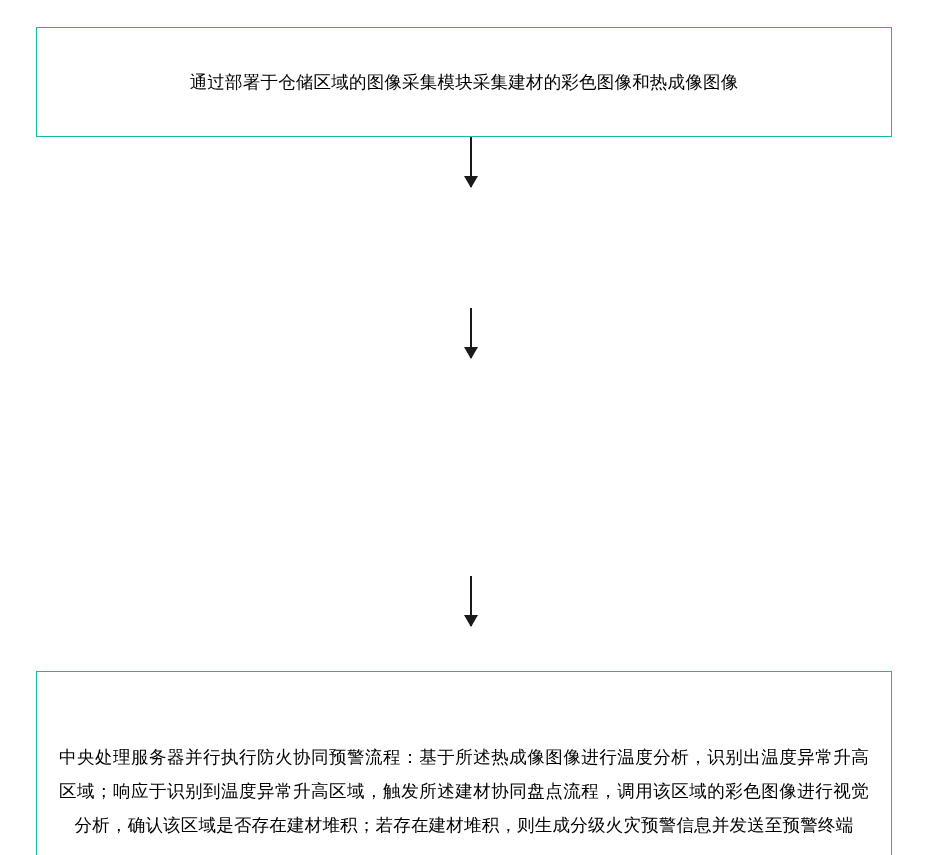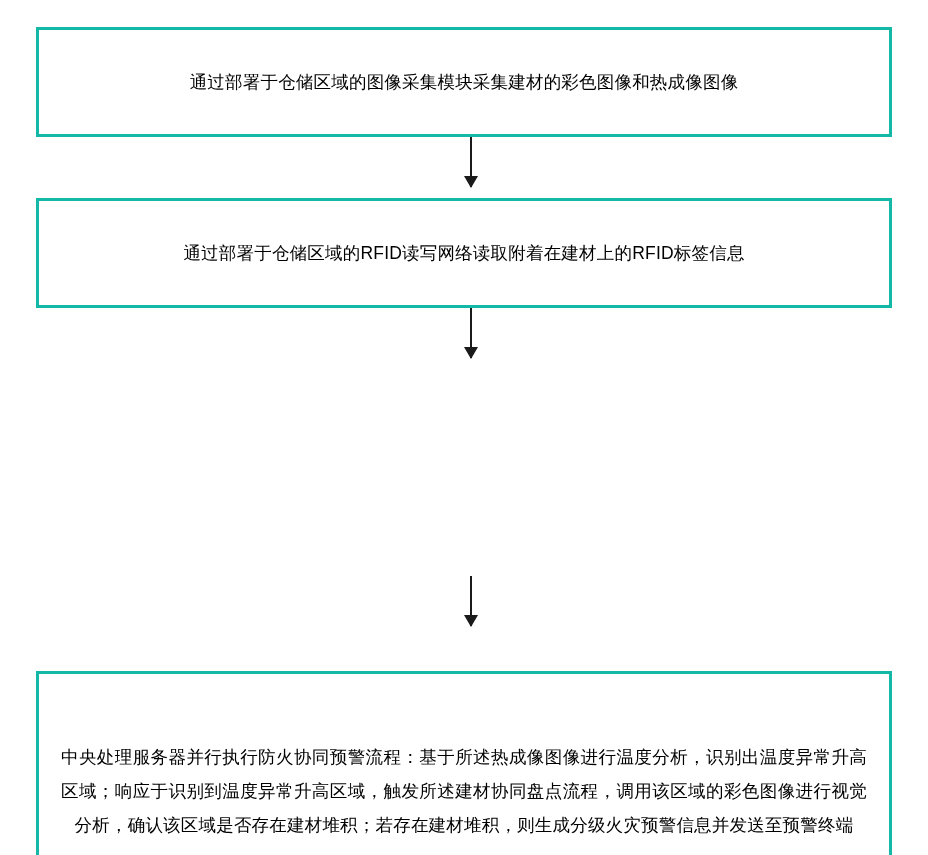--- a/index.html
+++ b/index.html
@@ -18,21 +18,21 @@
     position: relative;
     width: 928px;
     height: 855px;
     box-sizing: border-box;
   }
   .node {
     position: absolute;
     left: 36px;
     width: 856px;
     box-sizing: border-box;
-    border: 3px solid #14b8a6;
+    border: 1px solid #14b8a6;
     background: #ffffff;
     display: flex;
     align-items: center;
     justify-content: center;
   }
   .node .text {
     display: block;
     width: 100%;
     box-sizing: border-box;
     padding: 0 22px;
@@ -78,23 +78,20 @@
 <div class="flow">
 
   <div class="node n1">
     <span class="text">通过部署于仓储区域的图像采集模块采集建材的彩色图像和热成像图像</span>
   </div>
 
   <div class="connector c1">
     <span class="arrow-head"></span>
   </div>
 
-  <div class="node n2">
-    <span class="text">通过部署于仓储区域的RFID读写网络读取附着在建材上的RFID标签信息</span>
-  </div>
 
   <div class="connector c2">
     <span class="arrow-head"></span>
   </div>
 
 
   <div class="connector c3">
     <span class="arrow-head"></span>
   </div>
 

